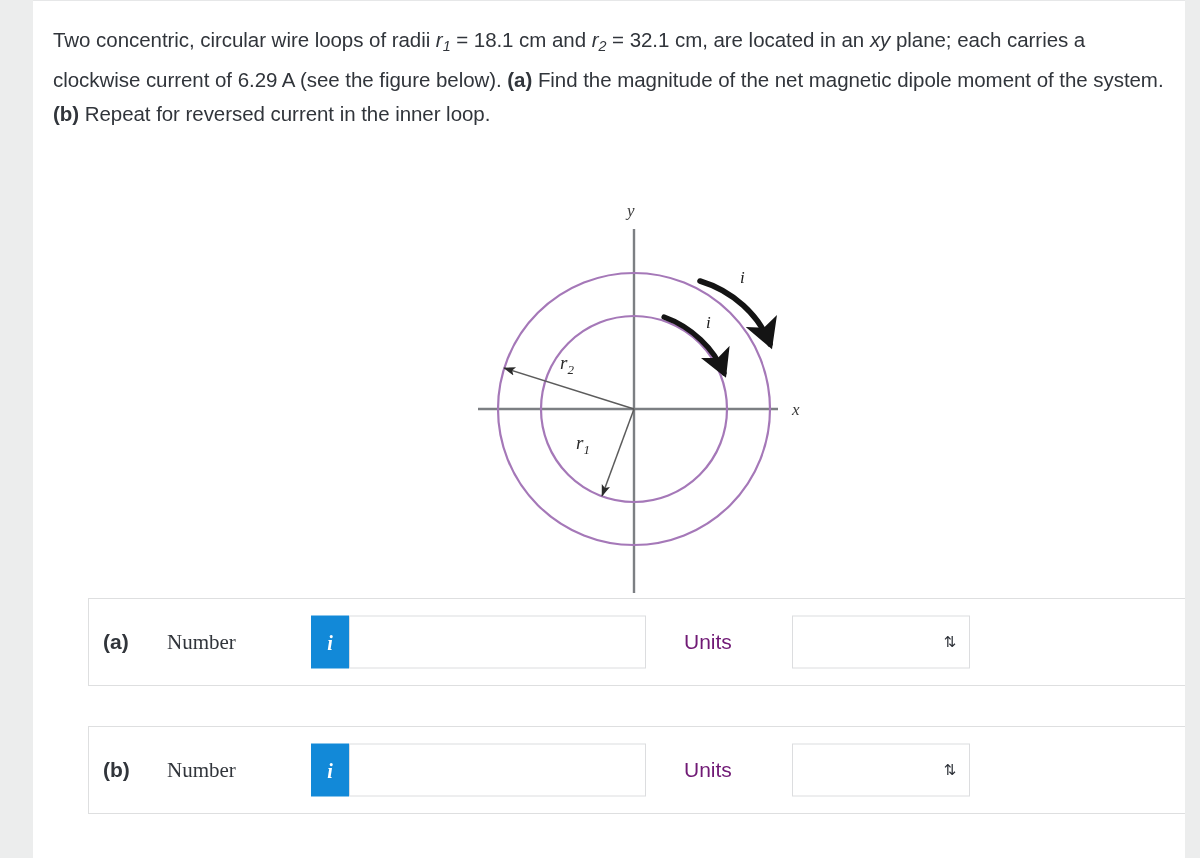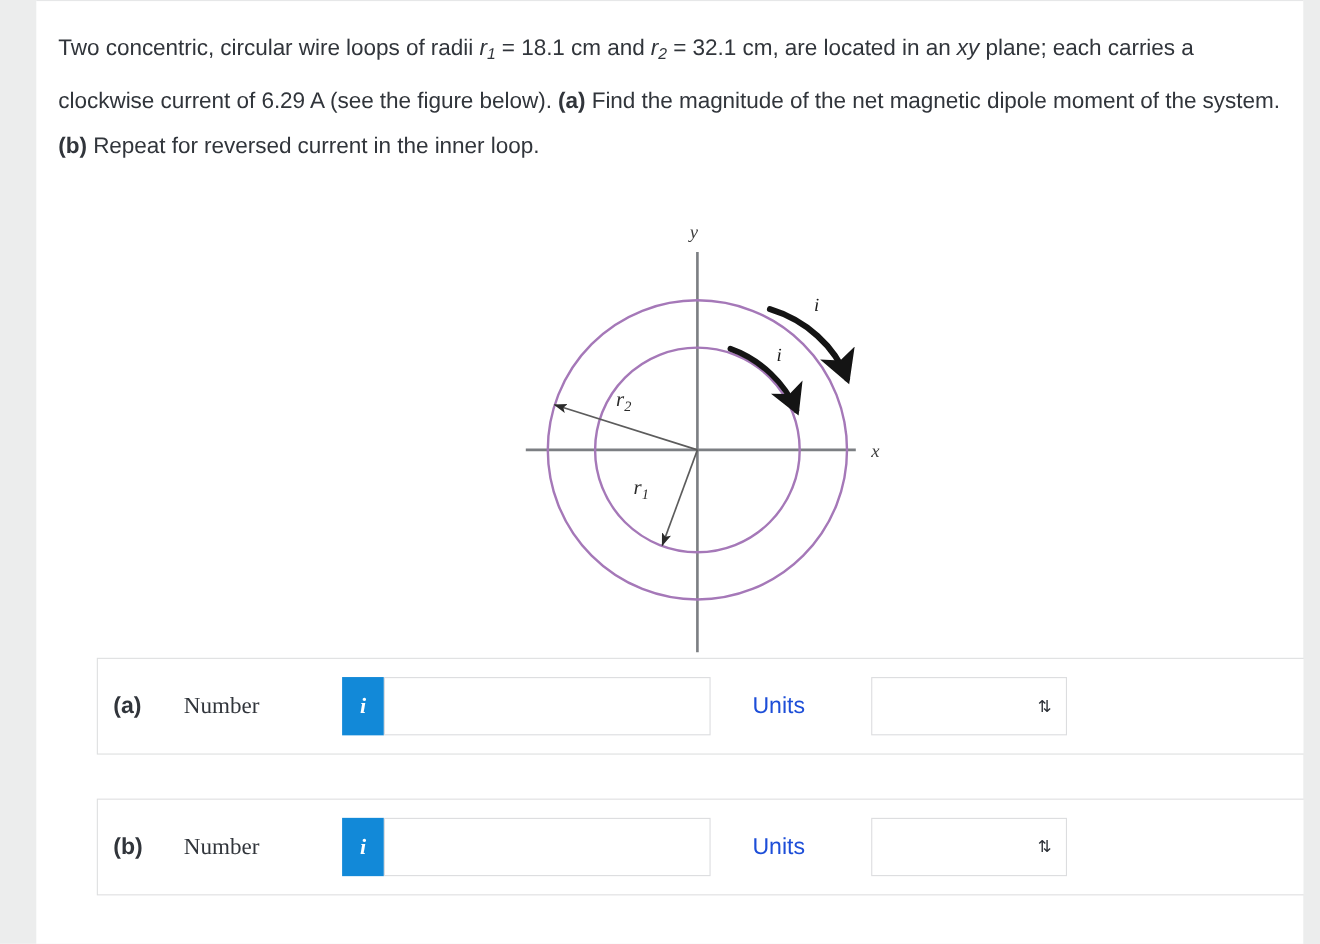--- a/index.html
+++ b/index.html
@@ -32,21 +32,21 @@
     background: #eceded;
   }
 
   
   .statement {
     position: absolute;
     left: 20px;
     top: 22px;
     width: 1120px;
     font-size: 20.5px;
-    line-height: 41px;
+    line-height: 34px;
     color: #31353b;
     letter-spacing: -0.05px;
   }
   .statement .var {
     font-style: italic;
   }
   .statement b {
     font-weight: bold;
   }
   sub {
@@ -141,21 +141,21 @@
     padding: 0 8px;
     color: #31353b;
     outline: none;
   }
   .units-label {
     position: absolute;
     left: 595px;
     top: 50%;
     transform: translateY(-50%);
     font-size: 21px;
-    color: #1d4ed8;
+    color: #701a75;
   }
   .units-select {
     position: absolute;
     left: 703px;
     top: 50%;
     transform: translateY(-50%);
     width: 178px;
     height: 53px;
     border: 1px solid #dcdddf;
     box-sizing: border-box;

